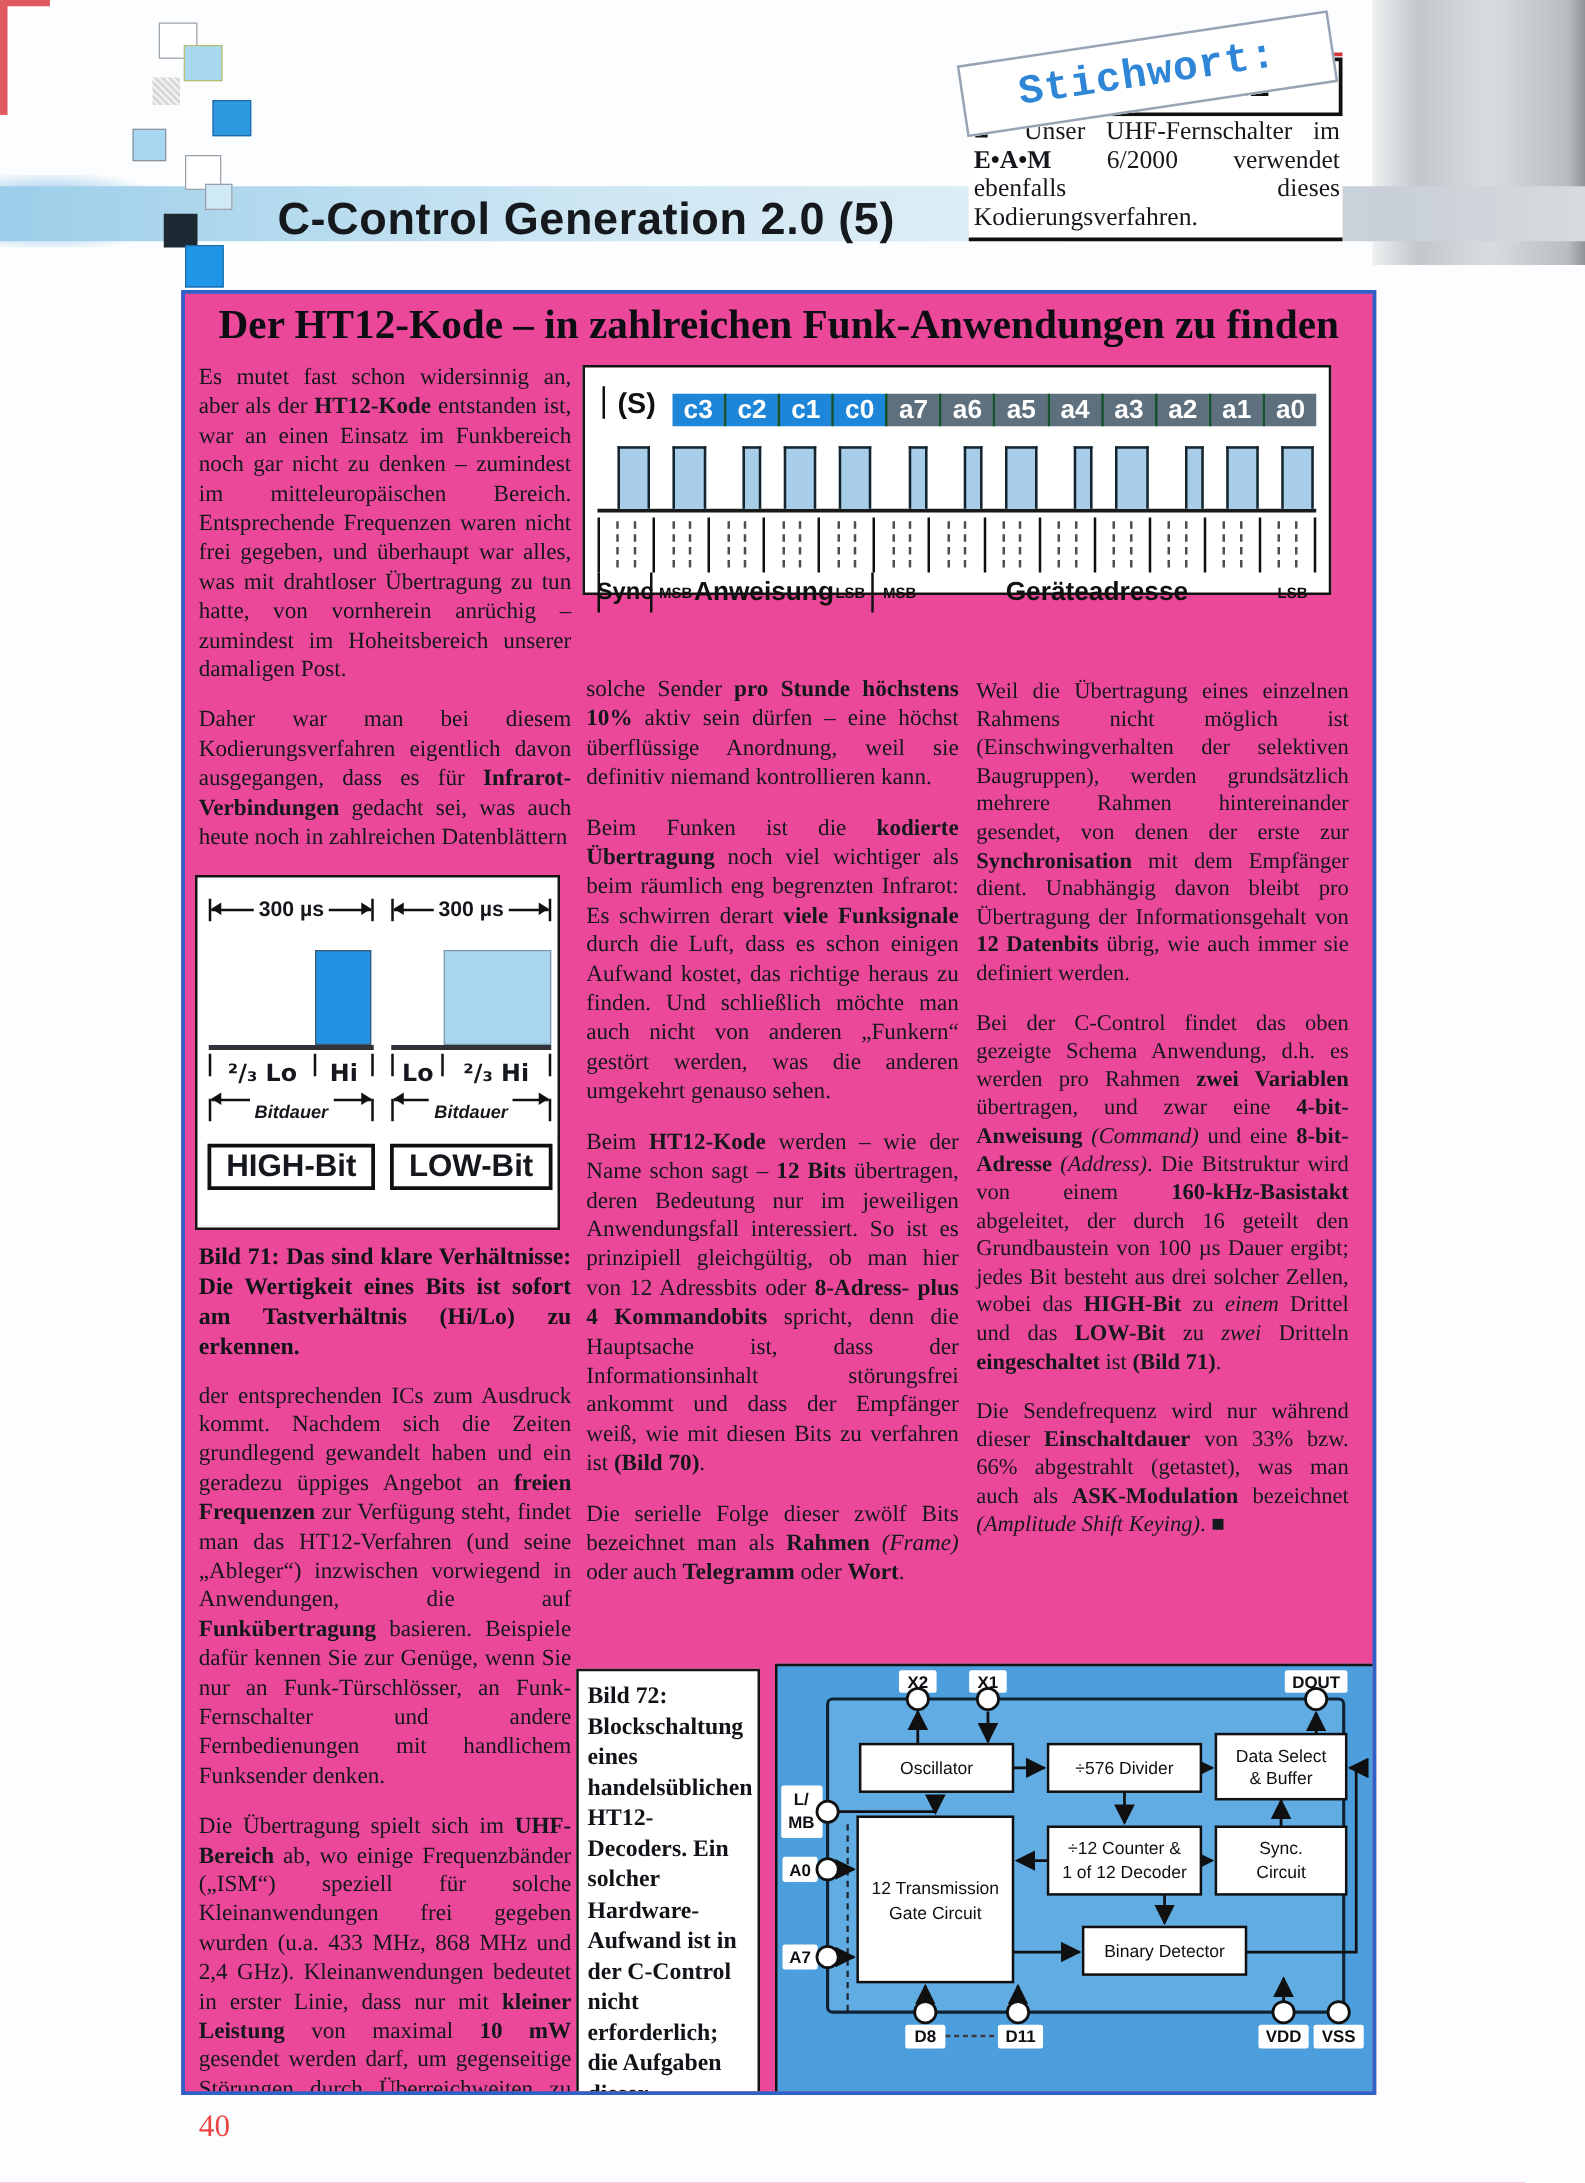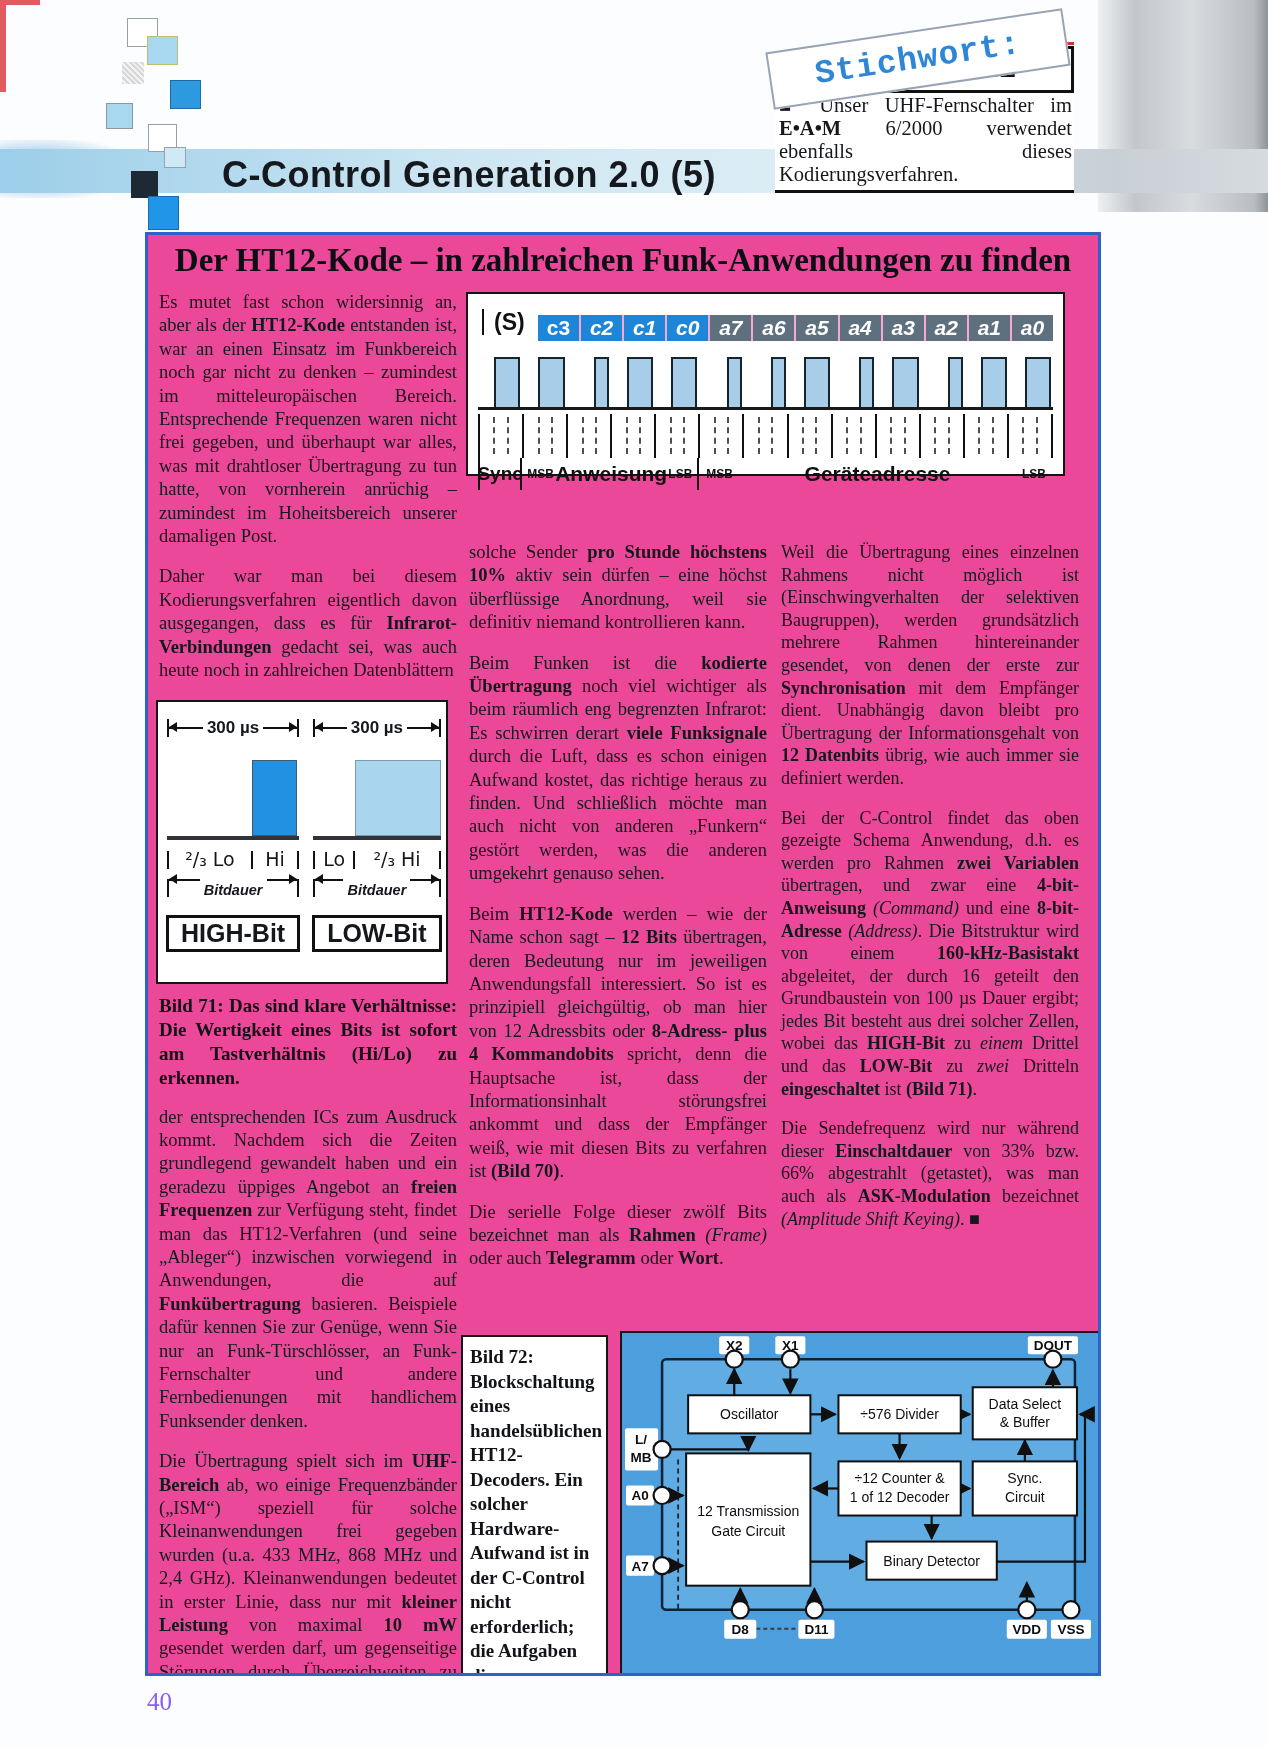--- a/index.html
+++ b/index.html
@@ -50,21 +50,21 @@
   
   .fig70 { position:absolute; left:318px; top:57px; width:599px; height:184px; background:#fff;
     border:2.5px solid #141414; padding:9px 10px 4px; }
   .f70-bitrow { display:flex; height:38px; }
   .f70-s { width:60px; display:flex; align-items:center; background:#fff;
     font-family:"Liberation Sans", sans-serif; font-weight:bold; font-size:23px; color:#101010; }
   .f70-s .tickv { width:2px; height:26px; background:#111; margin:0 10px 0 4px; }
   .f70-cells { flex:1; display:flex;margin-top:12px; }
   .f70-cell { flex:1; display:flex; align-items:center; justify-content:center; color:#fff;
     font-family:"Liberation Sans", sans-serif; font-weight:bold; font-size:21px; }
-  .f70-cell + .f70-cell { border-left:2px solid #f9a8d4;font-style:italic; }
+  .f70-cell + .f70-cell { border-left:2px solid #14532d; }
   .f70-wave { margin-top:7px; height:62px; display:flex; border-bottom:3px solid #191919; }
   .f70-period { flex:1; position:relative; }
   .f70-pulse { position:absolute; right:4%; bottom:0; height:50px; background:#a7cde8;
     border:2.5px solid #16242e; border-bottom:none; }
   .f70-pulse.narrow { width:34%; }
   .f70-pulse.wide { width:60%; }
   .f70-ticks { margin-top:4px; height:44px; display:flex; border-right:2px solid #101010; }
   .f70-tg { flex:1; border-left:2px solid #101010; position:relative; }
   .f70-tg .d { position:absolute; top:6%; height:86%; border-left:2px dashed #4e4e52; }
   .f70-tg .d1 { left:32%; } .f70-tg .d2 { left:64%; }
@@ -91,40 +91,40 @@
   .b71-aline.al::before { content:""; position:absolute; left:0; top:-5px; border:5px solid transparent;
     border-right:8px solid #111; border-left:none; }
   .b71-aline.ar::after { content:""; position:absolute; right:0; top:-5px; border:5px solid transparent;
     border-left:8px solid #111; border-right:none; }
   .b71-arrow .txt { font-weight:bold; padding:0 4px; white-space:nowrap; }
   .b71-arrow .t300 { font-size:17px; }
   .b71-wave { height:92px; border-bottom:4px solid #30343a; margin:8px 1px 0; position:relative; }
   .b71-pulse { position:absolute; bottom:0; top:12px; }
   .b71-pulse.hi { left:64%; right:2%; background:#2391e2; border:1.5px solid #3d5a70; }
   .b71-pulse.lo { left:33%; right:0; background:#a9d5ef; border:1.5px solid #7d98ab; }
-  .b71-seg { height:34px; display:flex; align-items:center; margin:3px 1px 0; font-weight:normal;
+  .b71-seg { height:34px; display:flex; margin:3px 1px 0; font-weight:bold;
     font-size:19px; font-family:"DejaVu Sans", sans-serif; }
   .b71-seg .seg { display:flex; align-items:center; justify-content:center; }
   .b71-span { height:22px; display:flex; align-items:flex-start; margin:2px 1px 0;font-style:italic; }
   .b71-span .txt { font-size:14.5px; }
   .b71-name { margin:14px auto 0; border:3px solid #101010; background:#fff; font-weight:bold;
     font-size:25px; padding:4px 12px; white-space:nowrap; }
 
   
   .cap72box { position:absolute; left:313px; top:1100px; width:147px; height:340px; background:#fff;
     border:2.5px solid #141414; padding:8px 7px; text-align:left; }
   .cap72box .caption { text-align:left; line-height:24.5px; }
   .fig72 { position:absolute; left:472px; top:1096px; width:481px; height:346px;
     background:#4d9edd; border:2.5px solid #141414; }
   .fig72 svg { display:block; width:100%; height:100%; }
   .blk-label { font-family:"Liberation Sans", sans-serif; font-size:14px; fill:#0b0e12; text-anchor:middle; }
   .pin-label { font-family:"Liberation Sans", sans-serif; font-size:13.5px; font-weight:bold; fill:#0b0e12; text-anchor:middle; }
 
   
-  .footer-num { position:absolute; left:147px; top:1688px; font-size:25px; color:#8b5cf6; }
+  .footer-num { position:absolute; left:159px; top:1688px; font-size:25px; color:#ef4444; }
   .footer-mag { position:absolute; left:600px; top:1692px; width:500px; text-align:right;
     font-family:"Liberation Sans", sans-serif; font-style:italic; font-weight:bold; font-size:20.5px; color:#15181c; }
 </style>
 </head>
 <body>
 
 <div id="page">
 
   <div class="edge-top-right"></div>
   <div class="red-corner-v"></div>

